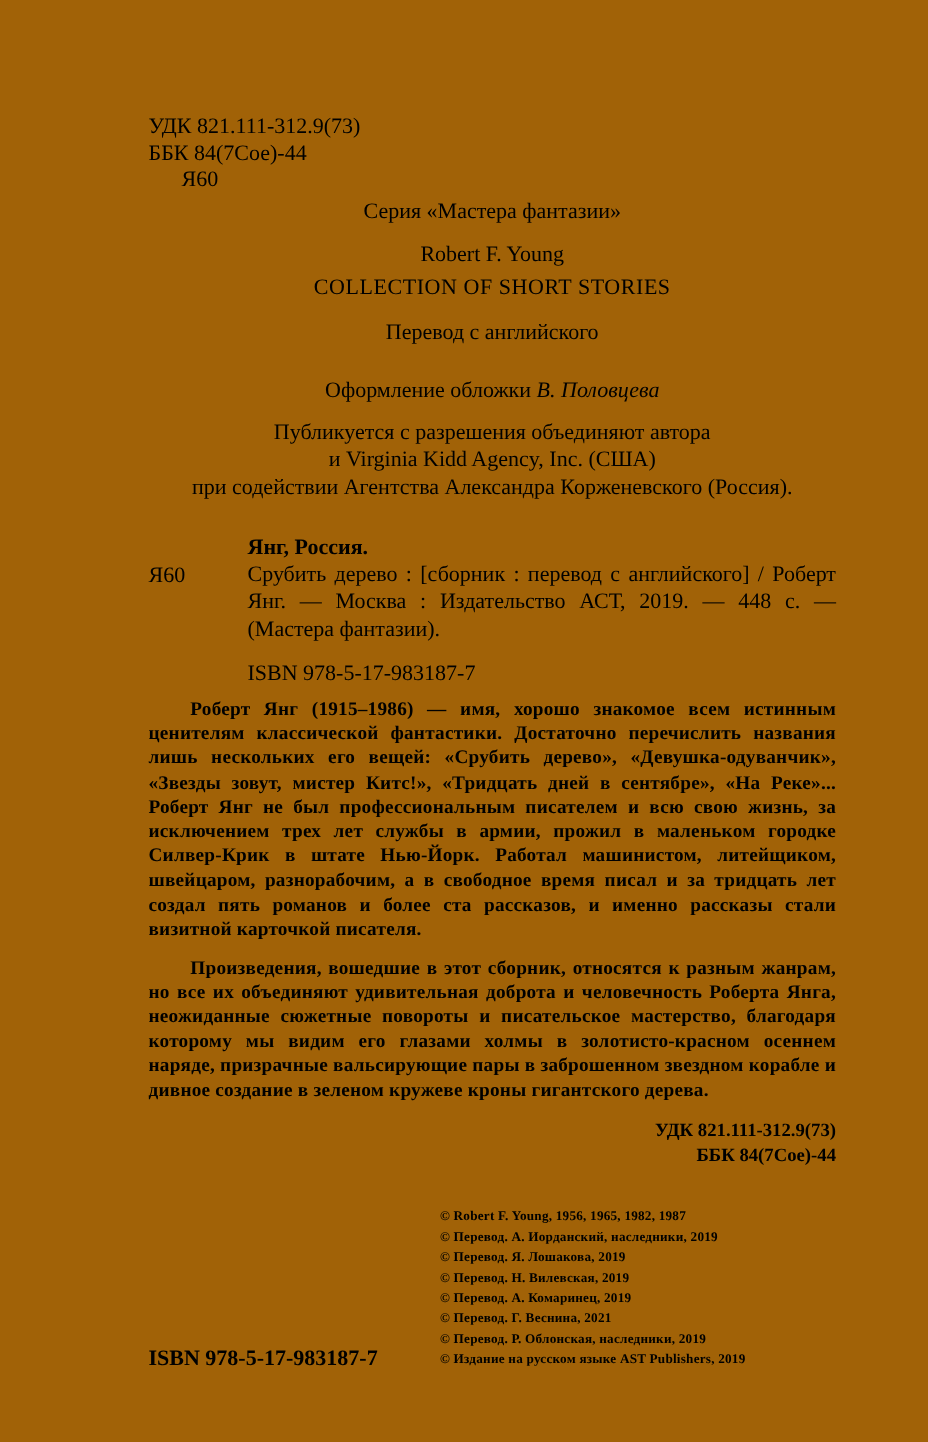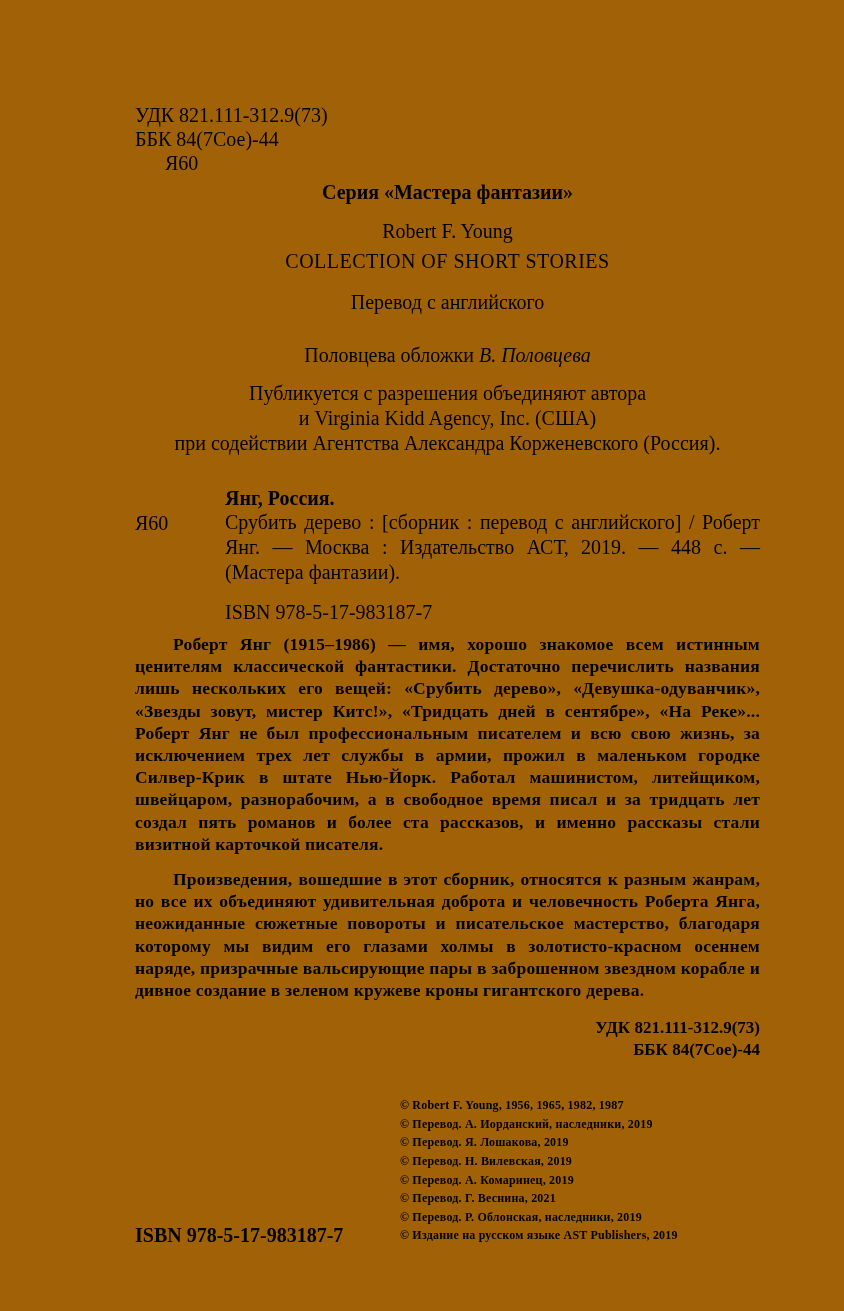--- a/index.html
+++ b/index.html
@@ -25,21 +25,21 @@
     font-size: 20px;
     line-height: 24px;
   }
   .top-codes div {
     white-space: nowrap;
   }
   .top-codes .ya60 {
     padding-left: 30px;
   }
   .center { text-align: center; }
-  .series       { margin-top: 5px; font-weight: bold; }
+  .series       { margin-top: 5px; }
   .author-en    { margin-top: 15px; }
   .title-en     { margin-top: 6px; letter-spacing: 0.5px; }
   .translation  { margin-top: 17px; }
   .cover        { margin-top: 29px; }
   .cover .italic { font-style: italic; }
   .permission {
     margin-top: 14px;
     white-space: pre-line;
     line-height: 25px;
   }
@@ -112,21 +112,21 @@
       <div>УДК 821.111-312.9(73)</div>
       <div>ББК 84(7Сое)-44</div>
       <div class="ya60">Я60</div>
     </div>
 
     <div class="center series">Серия «Мастера фантазии»</div>
     <div class="center author-en">Robert F. Young</div>
     <div class="center title-en">COLLECTION OF SHORT STORIES</div>
     <div class="center translation">Перевод с английского</div>
 
-    <div class="center cover"><span>Половцева обложки </span><span class="italic">В. Половцева</span></div>
+    <div class="center cover"><span>Оформление обложки </span><span class="italic">В. Половцева</span></div>
 
     <div class="center permission">Публикуется с разрешения объединяют автора
 и Virginia Kidd Agency, Inc. (США)
 при содействии Агентства Александра Корженевского (Россия).</div>
 
     <div class="catalog">
       <div class="code">Я60</div>
       <div class="cat-name">Янг, Россия.</div>
       <div class="cat-desc">Срубить дерево : [сборник : перевод с английского] / Роберт Янг. — Москва : Издательство АСТ, 2019. — 448 с. — (Мастера фантазии).</div>
       <div class="cat-isbn">ISBN 978-5-17-983187-7</div>

